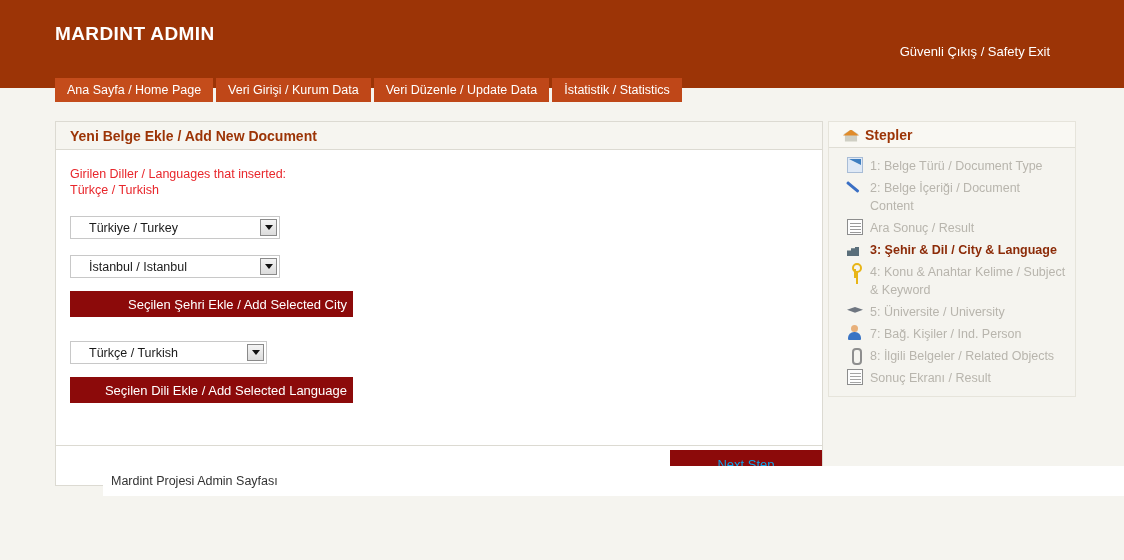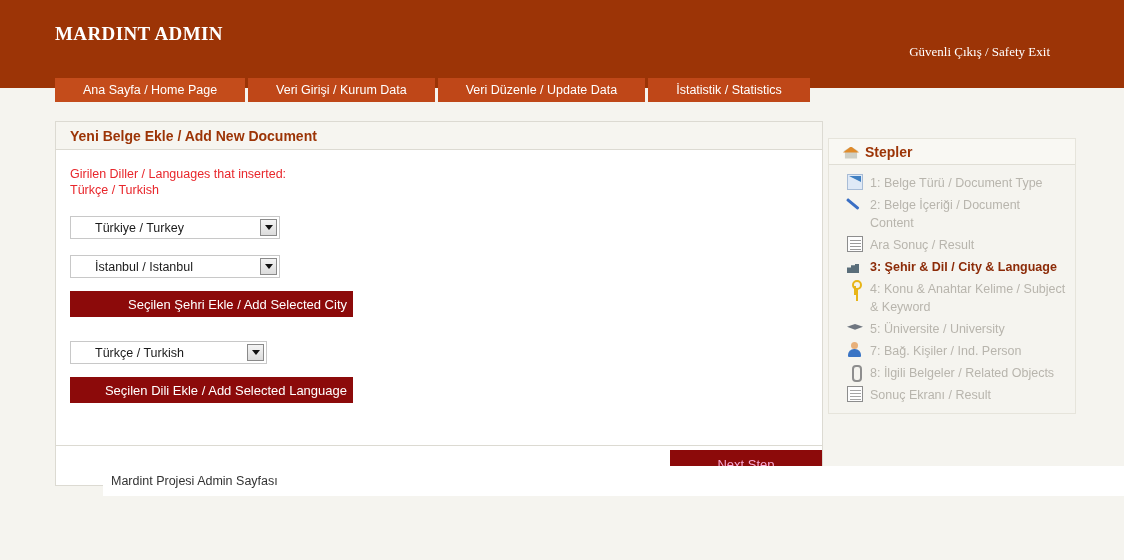--- a/index.html
+++ b/index.html
@@ -14,21 +14,20 @@
     overflow: hidden;
   }
 
   
   #header {
     position: absolute;
     left: 0; top: 0;
     width: 1124px;
     height: 88px;
     background: #9c3406;
-    font-family: Liberation Serif, serif;
   }
   #brand {
     position: absolute;
     left: 55px; top: 23px;
     font-size: 19px;
     font-weight: bold;
     color: #ffffff;
     letter-spacing: 0.4px;
   }
   #logout-link {
@@ -47,21 +46,21 @@
     height: 24px;
     display: flex;
     gap: 3px;
     z-index: 5;
   }
   .tab {
     background: #bf4718;
     color: #ffffff;
     font-size: 12.5px;
     line-height: 24px;
-    padding: 0 28px;
+    padding: 0 12px;
     height: 24px;
     white-space: nowrap;
     cursor: pointer;
   }
   .tab.active {
     background: #c44c1b;
   }
 
   
   #content-area {
@@ -106,21 +105,21 @@
   }
 
   
   .sel-wrap {
     position: relative;
     border: 1px solid #c8c8c8;
     background: #ffffff;
     height: 23px;
     display: flex;
     align-items: center;
-    padding-left: 24px;
+    padding-left: 18px;
     font-size: 12.5px;
     color: #1a1a1a;
     cursor: pointer;
   }
   .sel-wrap.w210 { width: 210px; }
   .sel-wrap.w197 { width: 197px; }
   .sel-arrow {
     position: absolute;
     right: 2px; top: 2px;
     width: 17px; height: 17px;
@@ -162,31 +161,31 @@
     height: 40px;
     position: relative;
   }
   #btn-next-step {
     position: absolute;
     right: 0; top: 4px;
     width: 152px;
     height: 27px;
     line-height: 27px;
     background: #8c0a0a;
-    color: #f9a8d4;
+    color: #0ea5e9;
     border: 0;
     font-family: "Liberation Sans", sans-serif;
     font-size: 13px;
     cursor: pointer;
   }
 
   
   #sidebar {
     position: absolute;
-    left: 828px; top: 50px;
+    left: 828px; top: 33px;
     width: 248px;
     background: #f5f4ef;
     border: 1px solid #e6e4db;
   }
   #sidebar-header {
     height: 26px;
     background: #f9f8f3;
     border-bottom: 1px solid #e0ded5;
     display: flex;
     align-items: center;

